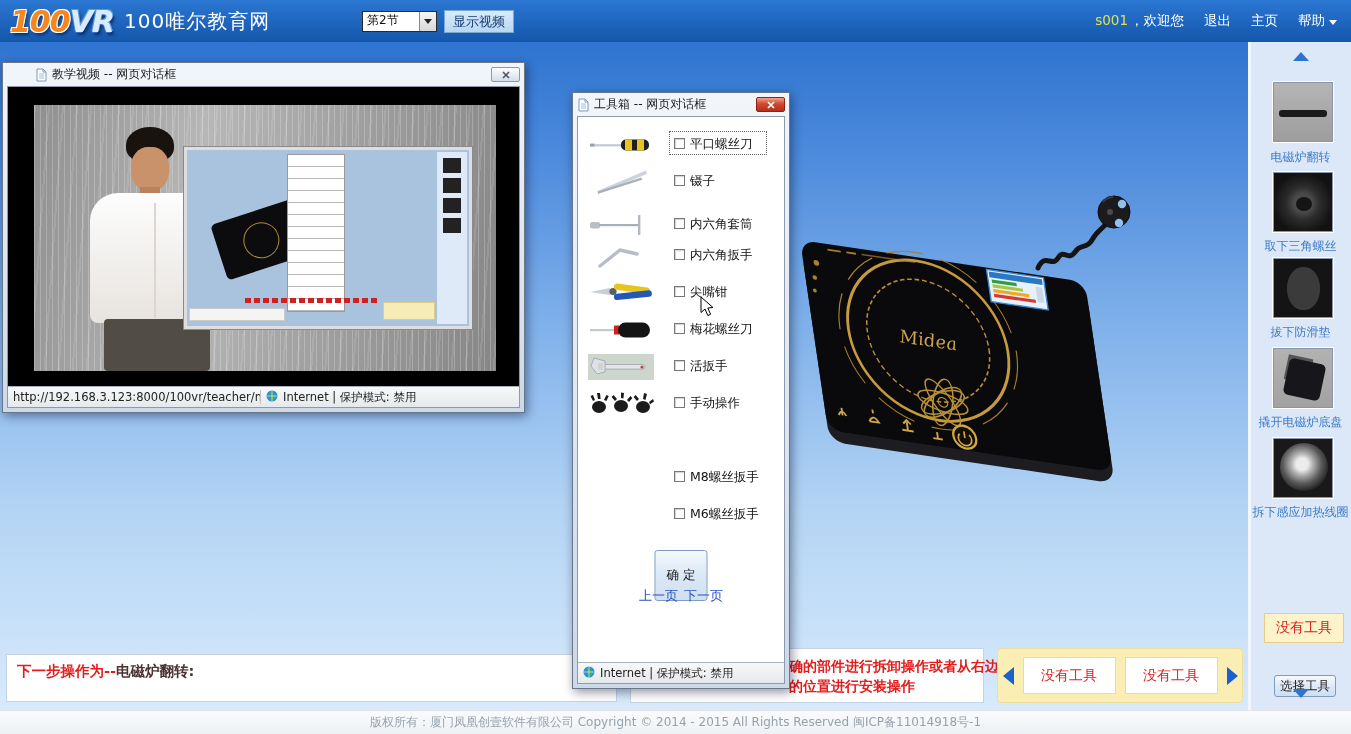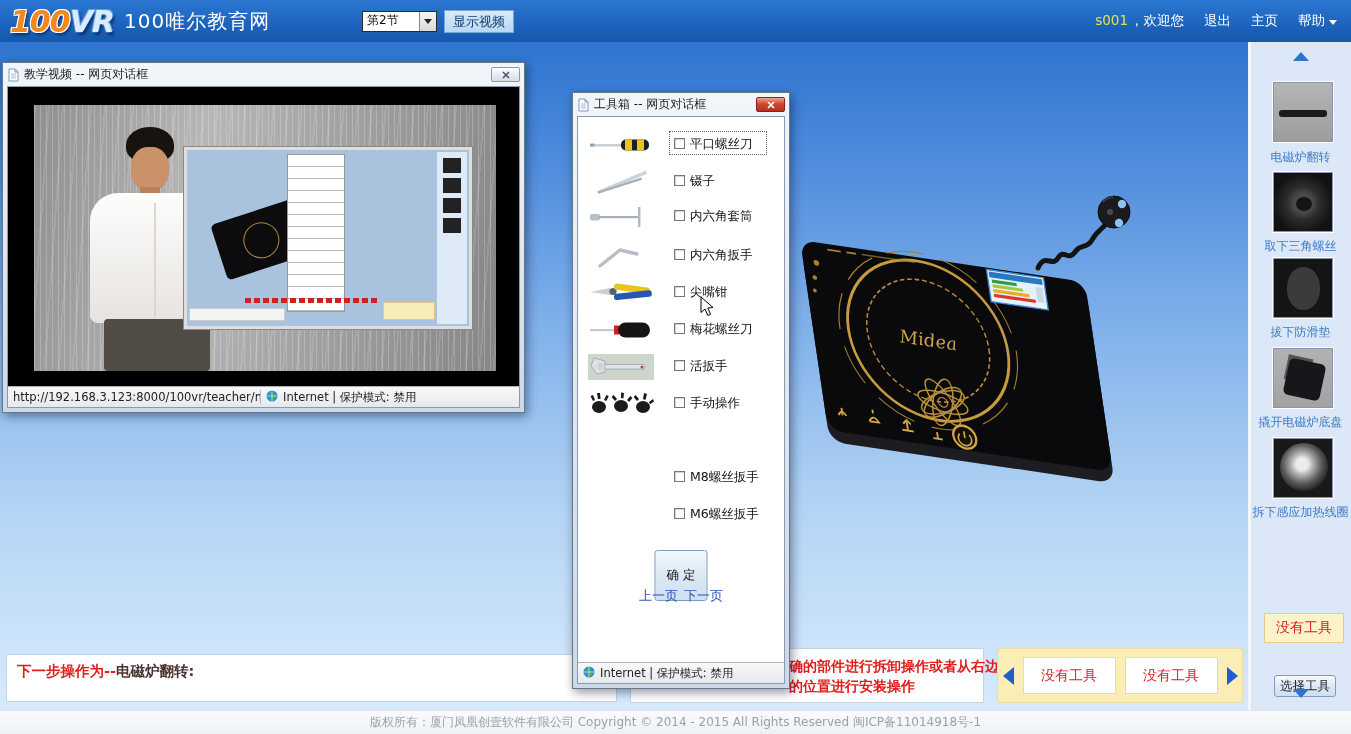--- a/index.html
+++ b/index.html
@@ -45,21 +45,21 @@
   .doc-icon svg { display:block; }
   .close-btn { width:29px; height:15px; border-radius:2px; display:flex; align-items:center; justify-content:center; }
   .close-gray { background:linear-gradient(#fdfdfd,#d4dde8); border:1px solid #8b99ac; }
   .close-red { background:linear-gradient(#f4a092,#d04а30 45%,#b52f1d); background:linear-gradient(#f4a092,#d04a30 45%,#b52f1d); border:1px solid #8e2015; }
   .dlg-content { position:absolute; left:4px; right:4px; top:23px; bottom:4px; background:#fff;
     border:1px solid #8c9aab; display:flex; flex-direction:column; }
   .statusbar { height:21px; background:linear-gradient(#f7f8f9,#e6e9ec); border-top:1px solid #a8b2bc;
     display:flex; align-items:center; font-size:11.5px; color:#222; padding:0 5px; gap:5px; white-space:nowrap; overflow:hidden; }
 
   
-  #video-dialog { left:2px; top:62px; width:523px; height:351px; z-index:3; }
+  #video-dialog { left:2px; top:62px; width:523px; height:351px; z-index:3;padding-left:28px; }
   .video-area { flex:1; background:#000; position:relative; overflow:hidden; }
   .photo { position:absolute; left:26px; top:18px; width:462px; height:266px;
     background:
       repeating-linear-gradient(90deg, rgba(255,255,255,.22) 0 1px, rgba(255,255,255,0) 1px 6px),
       repeating-linear-gradient(94deg, rgba(255,255,255,.12) 0 2px, rgba(0,0,0,0) 2px 14px),
       linear-gradient(100deg,#8f8f8f 0%,#b7b7b7 35%,#a3a3a3 60%,#868686 100%); }
   .hair { position:absolute; left:92px; top:22px; width:48px; height:36px; background:#191310; border-radius:50% 50% 42% 42%; }
   .face { position:absolute; left:97px; top:42px; width:38px; height:44px; background:#c9926b; border-radius:44%; }
   .neck { position:absolute; left:106px; top:82px; width:20px; height:10px; background:#b8815c; }
   .shirt { position:absolute; left:56px; top:88px; width:132px; height:130px; background:linear-gradient(#fdfdfd,#e7e3df);
@@ -346,21 +346,21 @@
                 <g transform="rotate(-14 33 15)">
                   <polygon points="8,18 60,10 60,13.6 8,21" fill="#cdd3da"></polygon>
                   <polygon points="8,18.5 54,15.5 54,18 8,21" fill="#a8b0b9"></polygon>
                 </g>
               </svg>
           </span>
           <span class="cb"></span>
           <span class="tool-label">镊子</span>
         </div>
 
-        <div class="tool-row" style="top:84px">
+        <div class="tool-row" style="top:92px">
           <span class="tool-img">
             <svg viewBox="0 0 66 30">
                 <rect x="2" y="12" width="10" height="6.4" rx="2" fill="#b8bfc7"></rect>
                 <rect x="11" y="14" width="40" height="2.2" fill="#a8afb8"></rect>
                 <rect x="50" y="5" width="2.4" height="20" fill="#b2b9c2"></rect>
               </svg>
           </span>
           <span class="cb"></span>
           <span class="tool-label">内六角套筒</span>
         </div>

